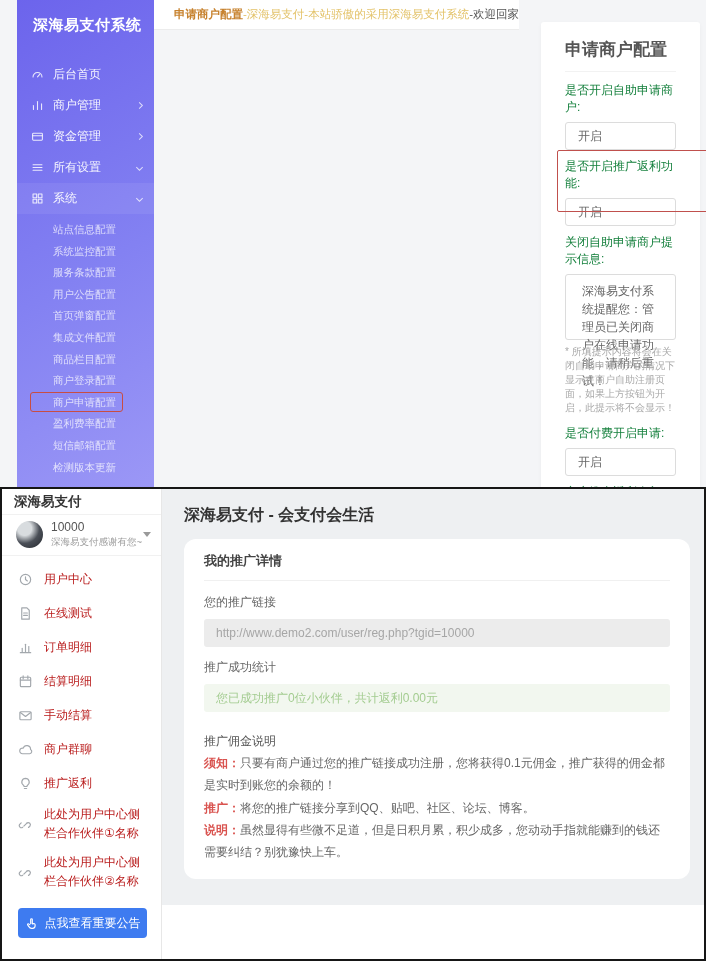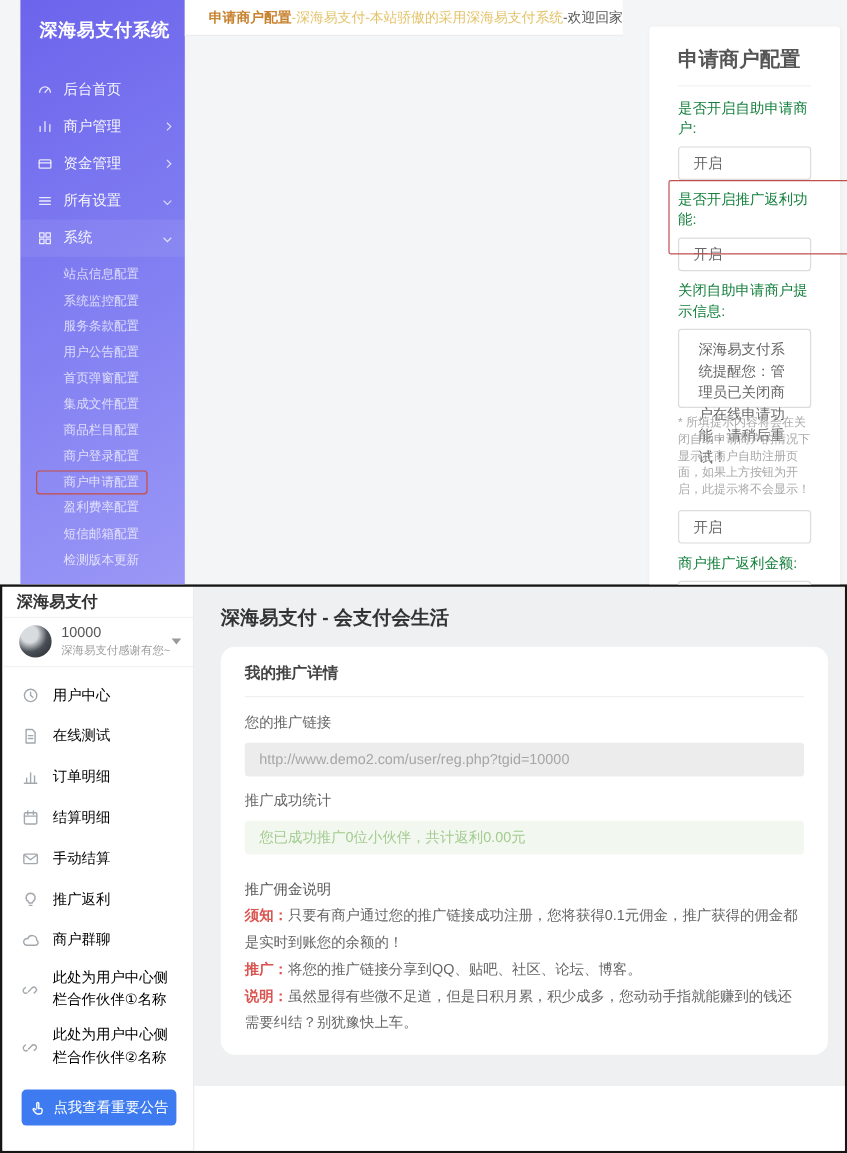--- a/index.html
+++ b/index.html
@@ -45,21 +45,21 @@
   .user-sidebar { width:160px; flex:none; background:#fff; border-right:1px solid #e7e7e7; display:flex; flex-direction:column; overflow:hidden; }
   .user-brand { font-size:13.5px; font-weight:bold; color:#333; padding:4px 12px 3px; border-bottom:1px solid #f1f1f1; }
   .user-profile { display:flex; align-items:center; padding:5px 10px 6px 14px; border-bottom:1px solid #f1f1f1; cursor:pointer; }
   .avatar { width:27px; height:27px; border-radius:50%; flex:none; background:radial-gradient(circle at 32% 28%, #d8dcdf 0 26%, #4a4f57 55%, #23272c 100%); }
   .profile-txt { margin-left:8px; min-width:0; }
   .p-id { font-size:12px; color:#555; }
   .p-greet { font-size:9.5px; color:#9c9c9c; margin-top:2px; white-space:nowrap; }
   .caret-down { width:0; height:0; border-left:4px solid transparent; border-right:4px solid transparent; border-top:5px solid #9a9a9a; margin-left:auto; flex:none; }
 
   .user-menu { padding-top:6px; flex:1; display:flex; flex-direction:column; }
-  .u-item { display:flex; align-items:center; min-height:34px; padding:0 10px 0 16px; font-size:12px; color:#000000; cursor:pointer; }
+  .u-item { display:flex; align-items:center; min-height:34px; padding:0 10px 0 16px; font-size:12px; color:#b91c1c; cursor:pointer; }
   .u-item.two-line { min-height:48px; line-height:1.55; padding-top:2px; padding-bottom:2px; }
   .u-ico { width:15px; height:15px; margin-right:11px; flex:none; stroke:#a3a8ad; fill:none; stroke-width:1.25; stroke-linecap:round; stroke-linejoin:round; }
   .u-label { min-width:0; }
 
   .notice-btn { margin:12px 14px 0 16px; height:30px; border:none; border-radius:4px; background:#3e7bf0; color:#fff; font-size:12px; font-family:inherit; display:flex; align-items:center; justify-content:center; gap:7px; cursor:pointer; }
   .btn-ico { width:13px; height:13px; stroke:#fff; fill:none; stroke-width:1.4; stroke-linecap:round; stroke-linejoin:round; }
 
   .user-main { flex:1; background:#eef0f2; display:flex; flex-direction:column; min-width:0; }
   .user-title { font-size:16px; font-weight:bold; color:#333; padding:16px 0 13px 22px; }
   .promo-card { background:#fff; border-radius:12px; margin:0 14px 0 22px; padding:13px 20px 16px; }
@@ -165,20 +165,21 @@
           <input class="f-input" type="text" value="开启" style="">
         </div>
 
         <div class="field">
           <div class="f-label">关闭自助申请商户提示信息:</div>
           <div class="f-textarea">深海易支付系统提醒您：管理员已关闭商户在线申请功能，请稍后重试！</div>
           <div class="f-note">* 所填提示内容将会在关闭自助申请商户的情况下显示在商户自助注册页面，如果上方按钮为开启，此提示将不会显示！</div>
         </div>
 
         <div class="field">
+          <div class="f-label">是否付费开启申请:</div>
           <input class="f-input" type="text" value="开启" style="">
         </div>
 
         <div class="field">
           <div class="f-label">商户推广返利金额:</div>
           <input class="f-input" type="text" value="0.1" style="">
         </div>
 
         <div class="field">
           <div class="f-label">付费申请收款商户ID:</div>
@@ -236,30 +237,30 @@
       </div>
       <div class="u-item">
         <svg class="u-ico" viewBox="0 0 16 16">
             <rect x="2" y="4" width="12" height="8.5" rx="1"></rect>
             <path d="M2.5 4.8L8 9l5.5-4.2"></path>
           </svg>
         <span class="u-label">手动结算</span>
       </div>
       <div class="u-item">
         <svg class="u-ico" viewBox="0 0 16 16">
+            <path d="M5 12.5a3 3 0 1 1 .6-5.9A4 4 0 0 1 13.4 8a2.4 2.4 0 0 1-.9 4.5z"></path>
+          </svg>
+        <span class="u-label">商户群聊</span>
+      </div>
+      <div class="u-item">
+        <svg class="u-ico" viewBox="0 0 16 16">
             <path d="M8 2.5a4 4 0 0 1 2.2 7.3c-.5.4-.7.9-.7 1.4H6.5c0-.5-.2-1-.7-1.4A4 4 0 0 1 8 2.5z"></path>
             <path d="M6.8 13.3h2.4"></path>
           </svg>
         <span class="u-label">推广返利</span>
-      </div>
-      <div class="u-item">
-        <svg class="u-ico" viewBox="0 0 16 16">
-            <path d="M5 12.5a3 3 0 1 1 .6-5.9A4 4 0 0 1 13.4 8a2.4 2.4 0 0 1-.9 4.5z"></path>
-          </svg>
-        <span class="u-label">商户群聊</span>
       </div>
       <div class="u-item two-line">
         <svg class="u-ico" viewBox="0 0 16 16">
             <path d="M6.2 9.8l3.6-3.6"></path>
             <path d="M5 11a2.3 2.3 0 0 1-3.2-3.2l1.6-1.6"></path>
             <path d="M11 5a2.3 2.3 0 0 1 3.2 3.2l-1.6 1.6" transform="translate(-1.4 1.4)"></path>
           </svg>
         <span class="u-label">此处为用户中心侧栏合作伙伴①名称</span>
       </div>
       <div class="u-item two-line">

